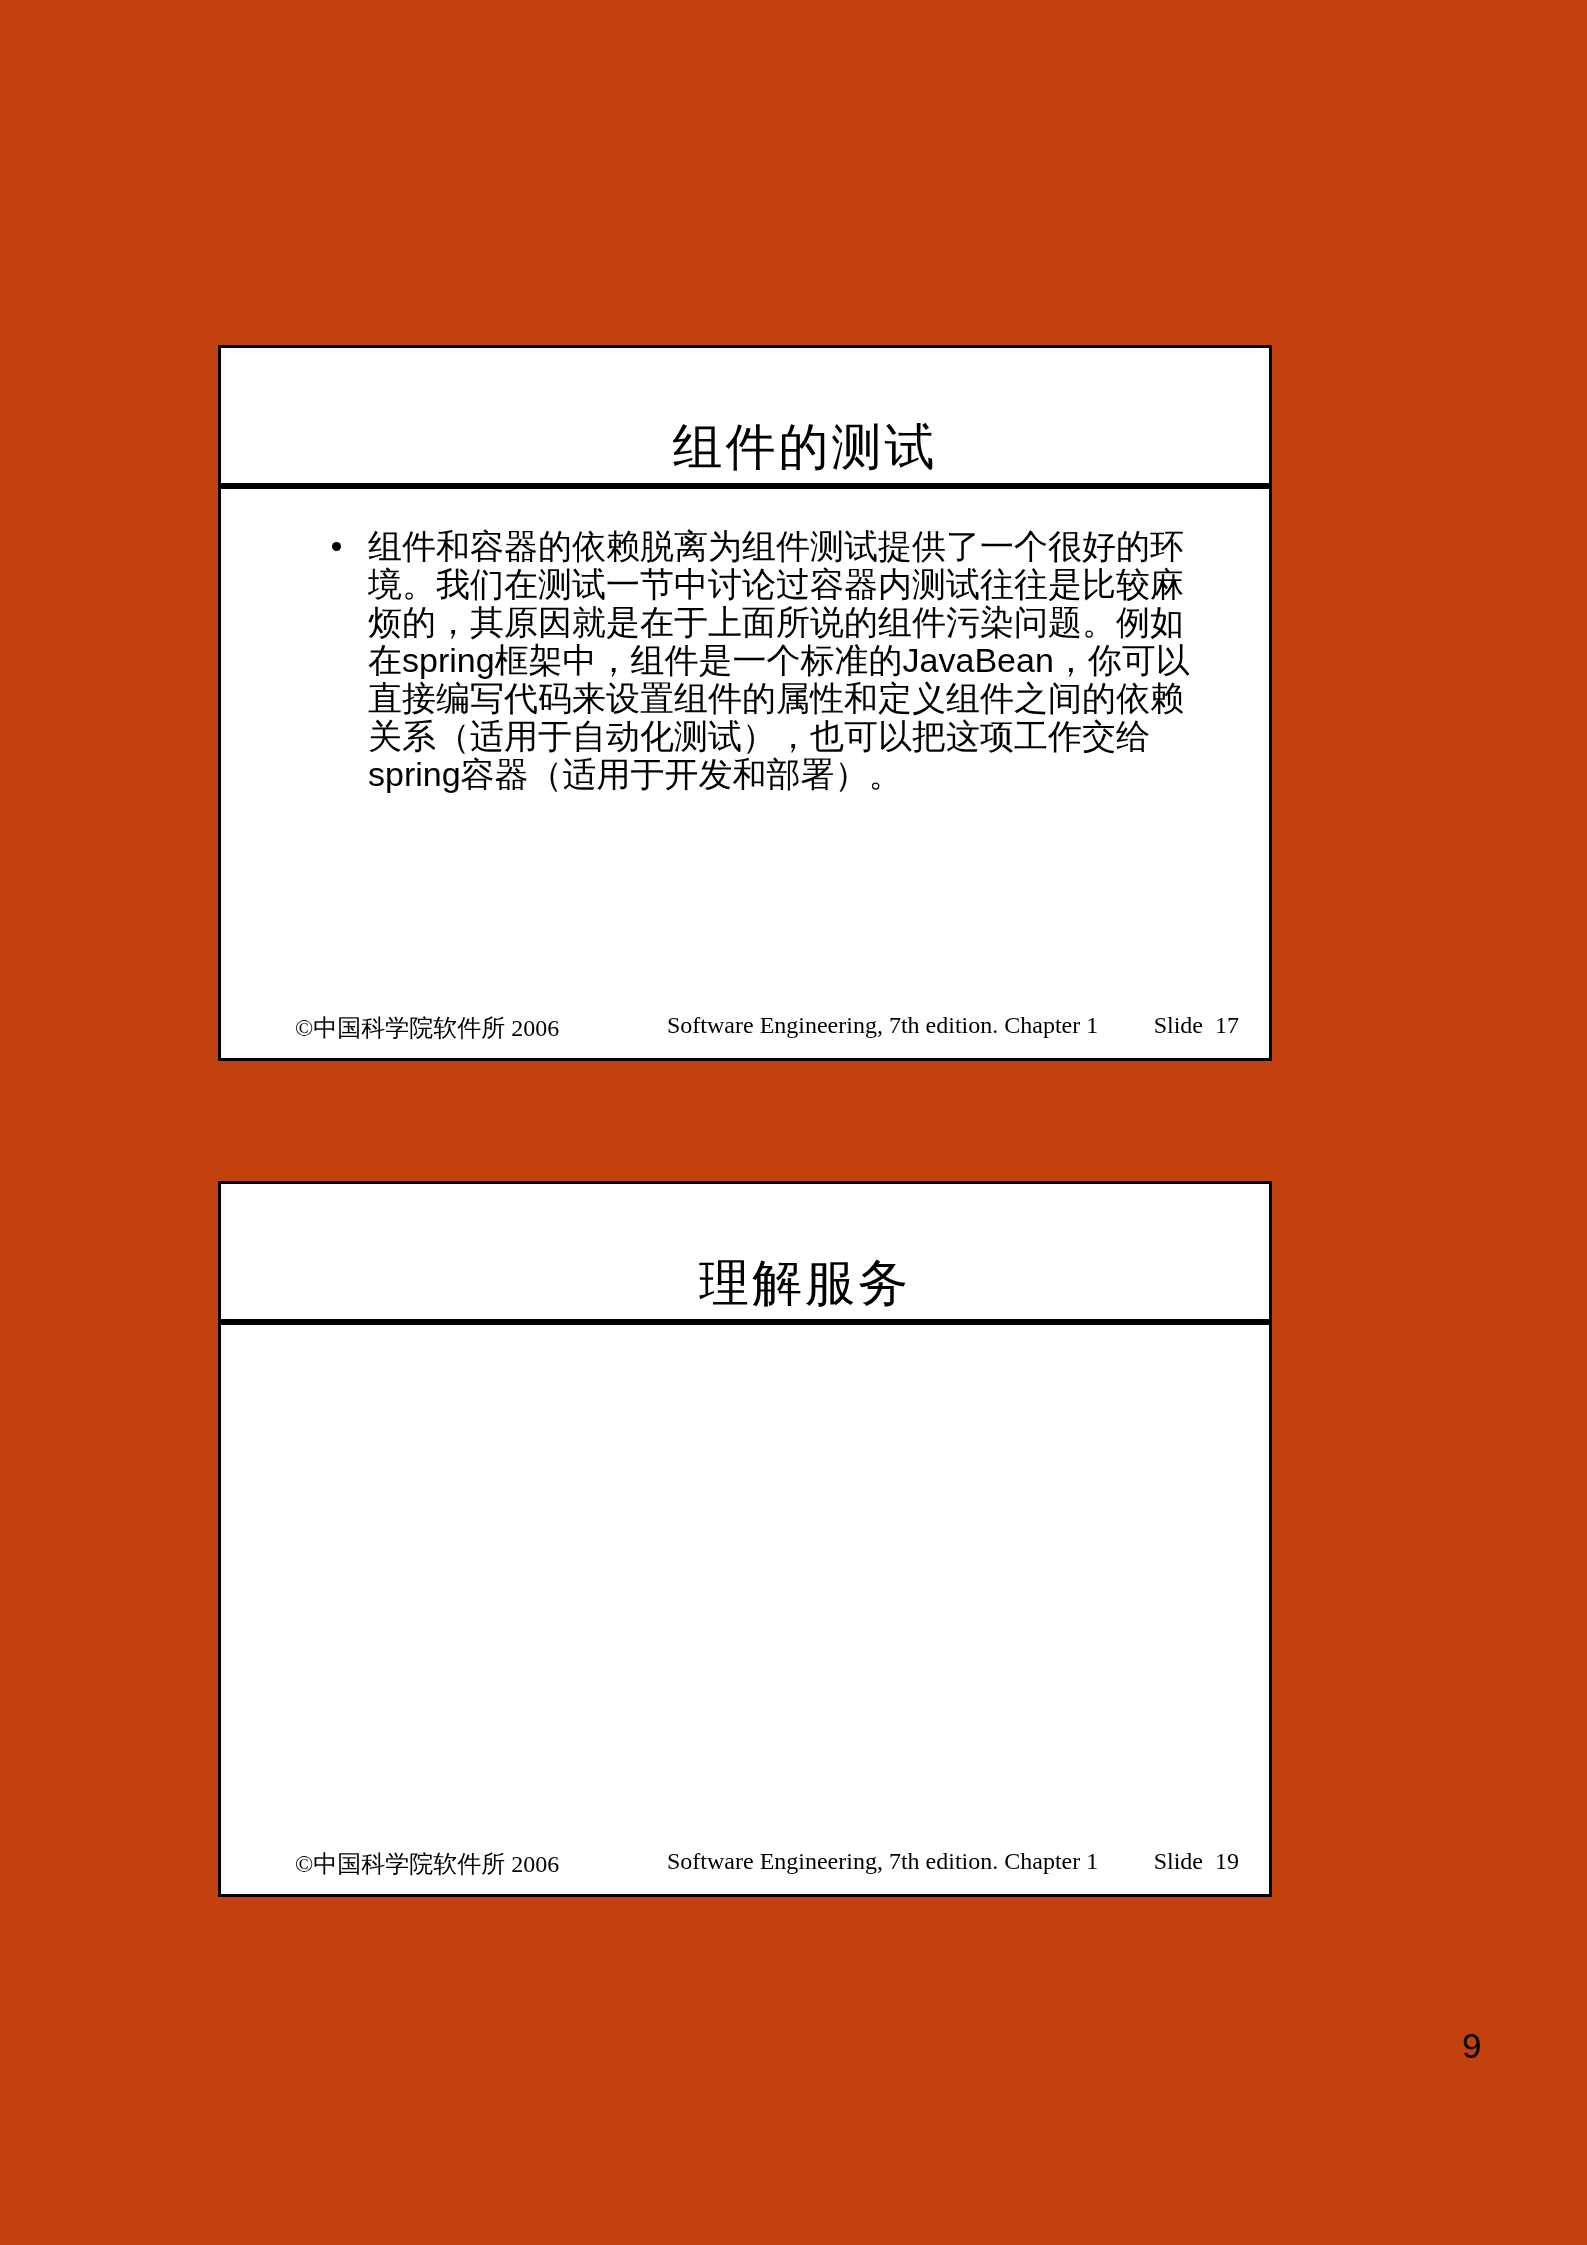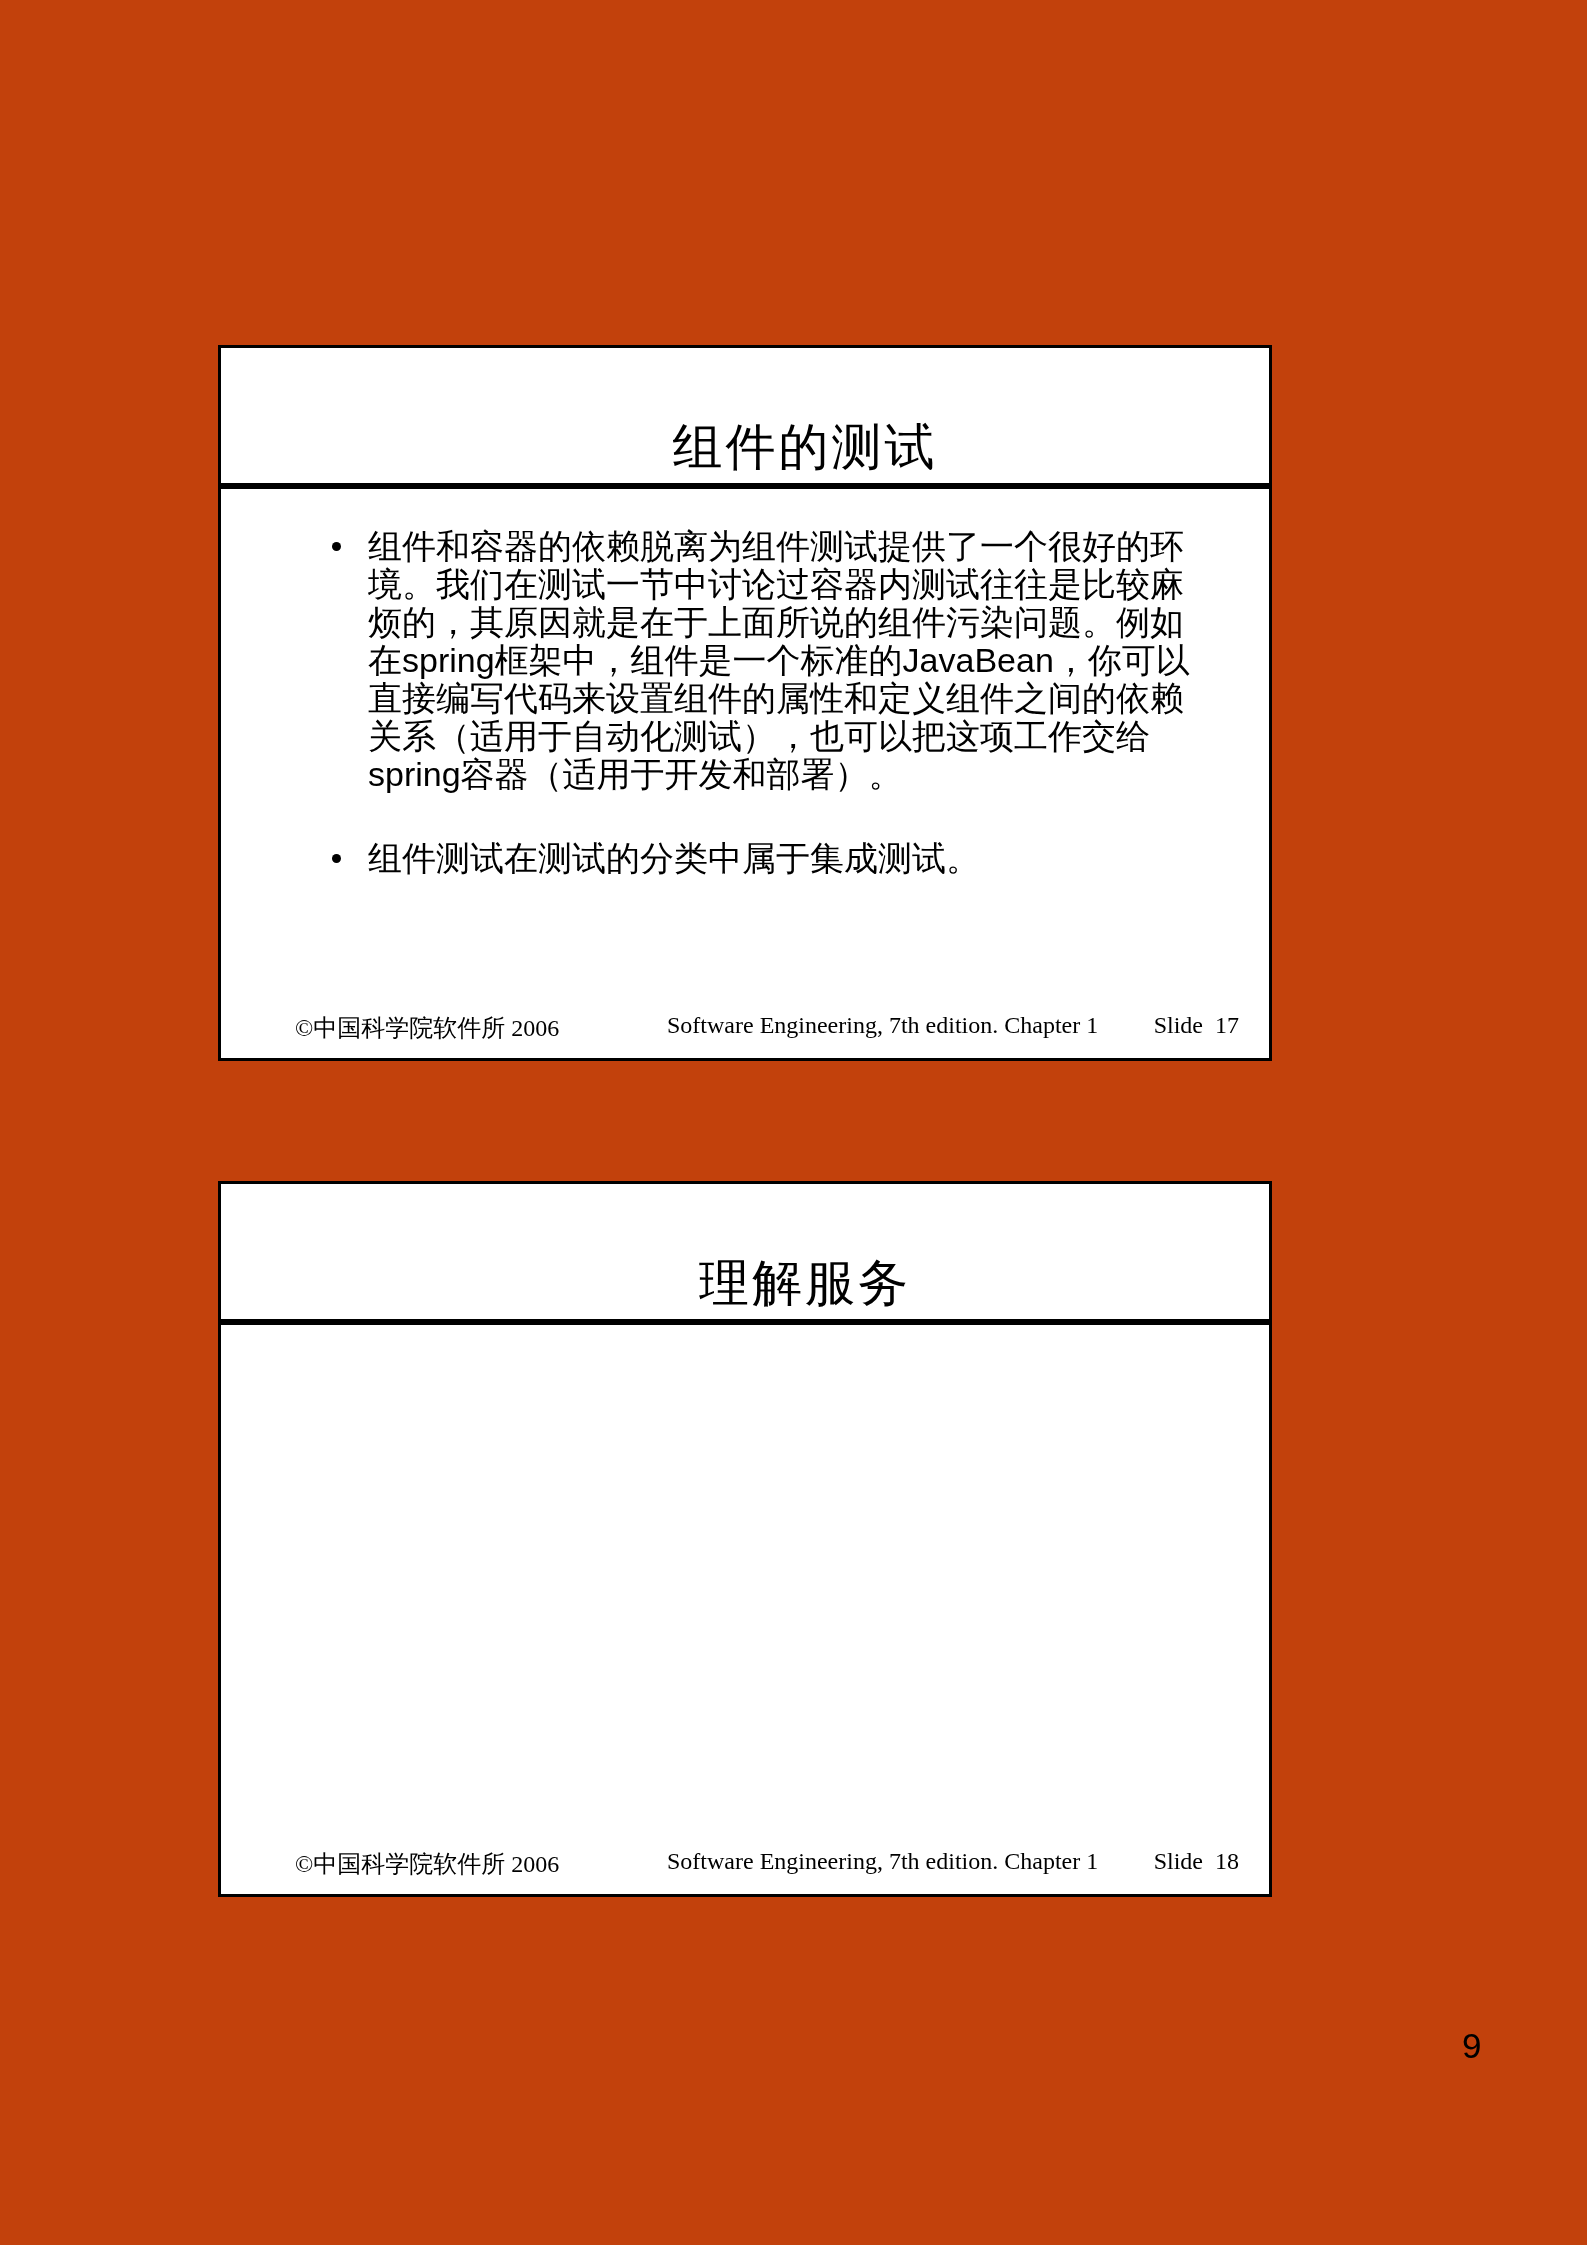--- a/index.html
+++ b/index.html
@@ -115,41 +115,37 @@
       <div class="bullet">
         <span class="dot"></span>
         <p class="btext">组件和容器的依赖脱离为组件测试提供了一个很好的环
 境。我们在测试一节中讨论过容器内测试往往是比较麻
 烦的，其原因就是在于上面所说的组件污染问题。例如
 在spring框架中，组件是一个标准的JavaBean，你可以
 直接编写代码来设置组件的属性和定义组件之间的依赖
 关系（适用于自动化测试），也可以把这项工作交给
 spring容器（适用于开发和部署）。</p>
       </div>
-      <div class="bullet bullet-gap">
-        <span class="dot"></span>
-        <p class="btext">组件测试在测试的分类中属于集成测试。</p>
-      </div>
     </div>
     <footer class="slide-footer">
       <span class="f-left">©中国科学院软件所 2006</span>
       <span class="f-center">Software Engineering, 7th edition. Chapter 1</span>
       <span class="f-right">Slide  17</span>
     </footer>
   </section>
 
   <section class="slide slide-2">
     <header class="slide-head">
       <h1 class="slide-title">理解服务</h1>
     </header>
     <div class="title-divider"></div>
     <div class="slide-body">
     </div>
     <footer class="slide-footer">
       <span class="f-left">©中国科学院软件所 2006</span>
       <span class="f-center">Software Engineering, 7th edition. Chapter 1</span>
-      <span class="f-right">Slide  18</span>
+      <span class="f-right">Slide  19</span>
     </footer>
   </section>
 
   <div class="page-number">9</div>
 
 </div>
 
 </body></html>

